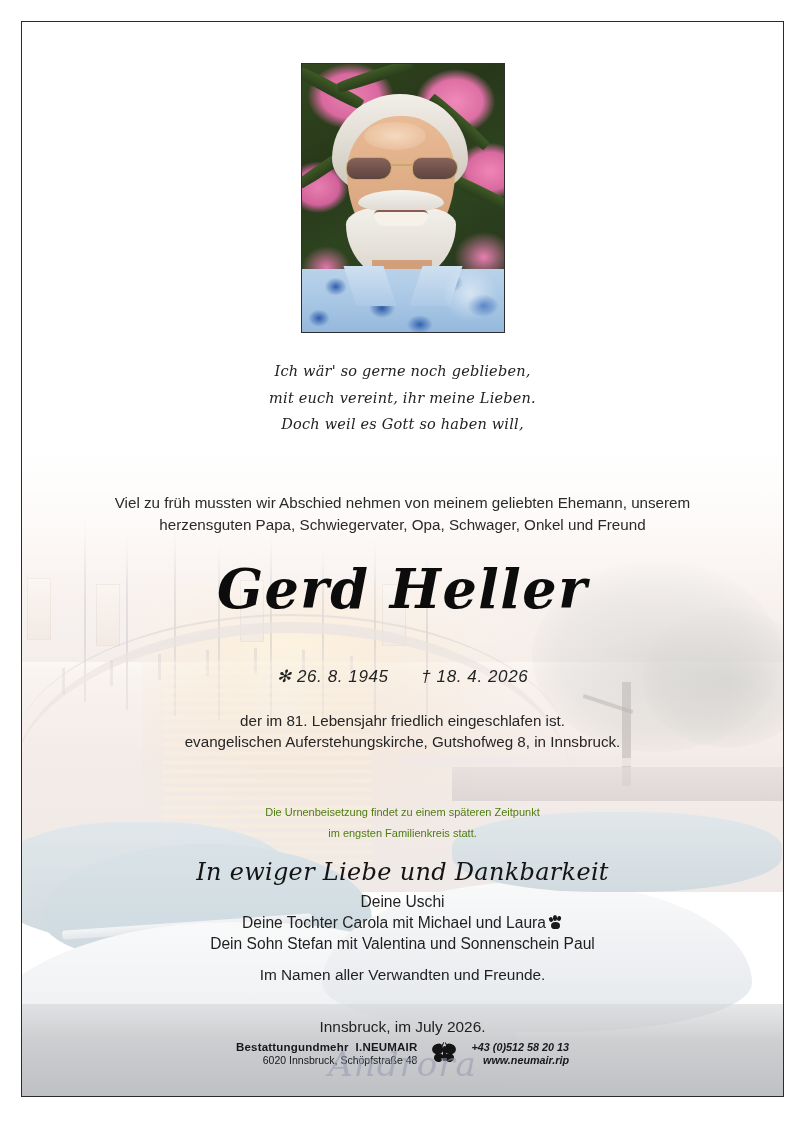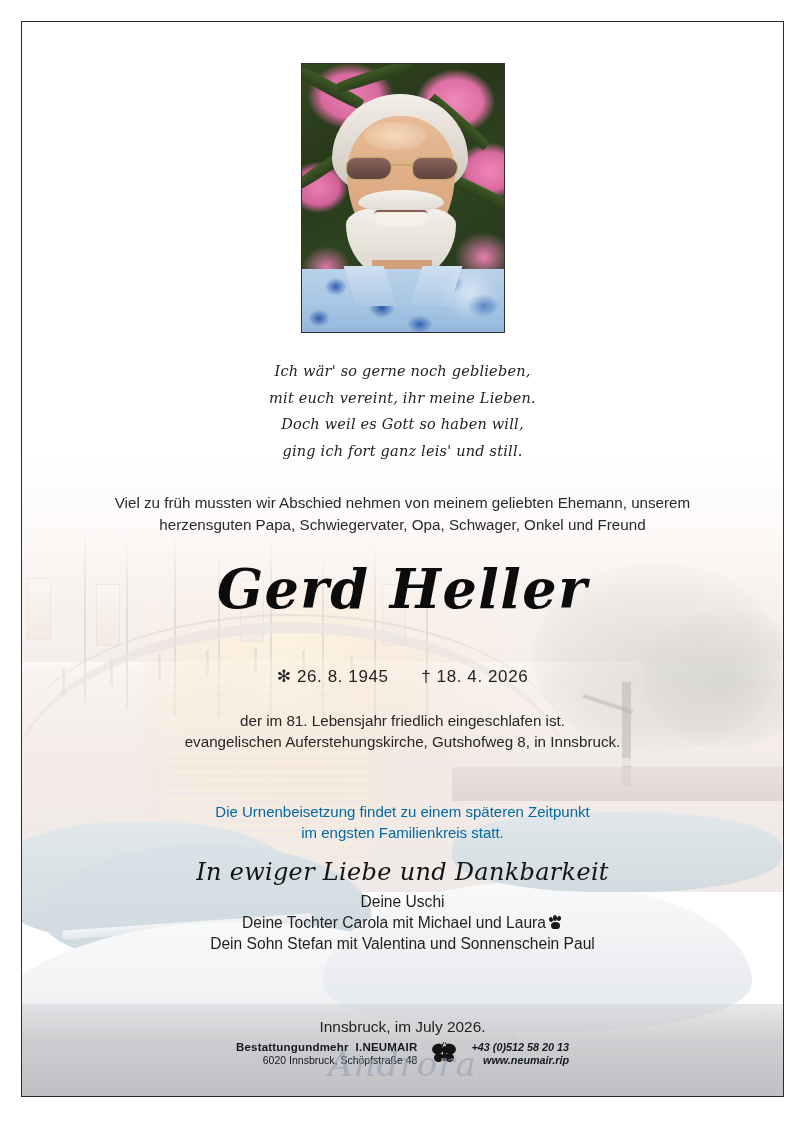--- a/index.html
+++ b/index.html
@@ -403,40 +403,41 @@
     letter-spacing: 0.4px;
     color: #232323;
   }
   #dates {
     position: absolute;
     left: 0; right: 0;
     top: 644px;
     font-size: 17px;
     letter-spacing: 0.6px;
     color: #232323;
+    font-style: italic;
   }
   #dates .sym { font-size: 17px; }
   #dates .gap { display: inline-block; width: 22px; }
 
   
   #service {
     position: absolute;
     left: 40px; right: 40px;
     top: 689px;
     font-size: 15.2px;
     line-height: 20.5px;
     color: #262626;
   }
   #urn {
     position: absolute;
     left: 40px; right: 40px;
     top: 780px;
-    font-size: 15px;
+    font-size: 11px;
     line-height: 20.5px;
-    color: #0369a1;
+    color: #4d7c0f;
   }
 
   
   #farewell {
     position: absolute;
     left: 0; right: 0;
     top: 836px;
     font-family: "DejaVu Serif", serif;
     font-style: italic;
     font-size: 24px;
@@ -636,21 +637,20 @@
         <div class="ph-collar-l"></div>
         <div class="ph-collar-r"></div>
         <div class="ph-wm"></div>
       </div>
     </div>
 
     <div id="poem">
       <span class="pl">Ich wär' so gerne noch geblieben,</span>
       <span class="pl">mit euch vereint, ihr meine Lieben.</span>
       <span class="pl">Doch weil es Gott so haben will,</span>
-      <span class="pl">ging ich fort ganz leis' und still.</span>
     </div>
 
     <div id="name">Gerd Heller</div>
 
     <div id="intro">
       <div>Viel zu früh mussten wir Abschied nehmen von meinem geliebten Ehemann, unserem</div>
       <div>herzensguten Papa, Schwiegervater, Opa, Schwager, Onkel und Freund</div>
     </div>
 
 
@@ -675,20 +675,21 @@
     <div id="farewell">In ewiger Liebe und Dankbarkeit</div>
 
     <div id="family">
       <div>Deine Uschi</div>
       <div>
         <span>Deine Tochter Carola mit Michael und Laura</span><span class="paw"><i></i><i></i><i></i><i></i></span>
       </div>
       <div>Dein Sohn Stefan mit Valentina und Sonnenschein Paul</div>
     </div>
 
+    <div id="in-namen">Im Namen aller Verwandten und Freunde.</div>
     <div id="place-date">Innsbruck, im July 2026.</div>
 
     <div id="footer">
       <div class="f-left">
         <div class="f-name"><span>Bestattungundmehr</span><span class="sep"></span><span>I.NEUMAIR</span></div>
         <div class="f-addr">6020 Innsbruck, Schöpfstraße 48</div>
       </div>
       <div class="butterfly">
         <b class="bw1"></b>
           <b class="bw2"></b>

